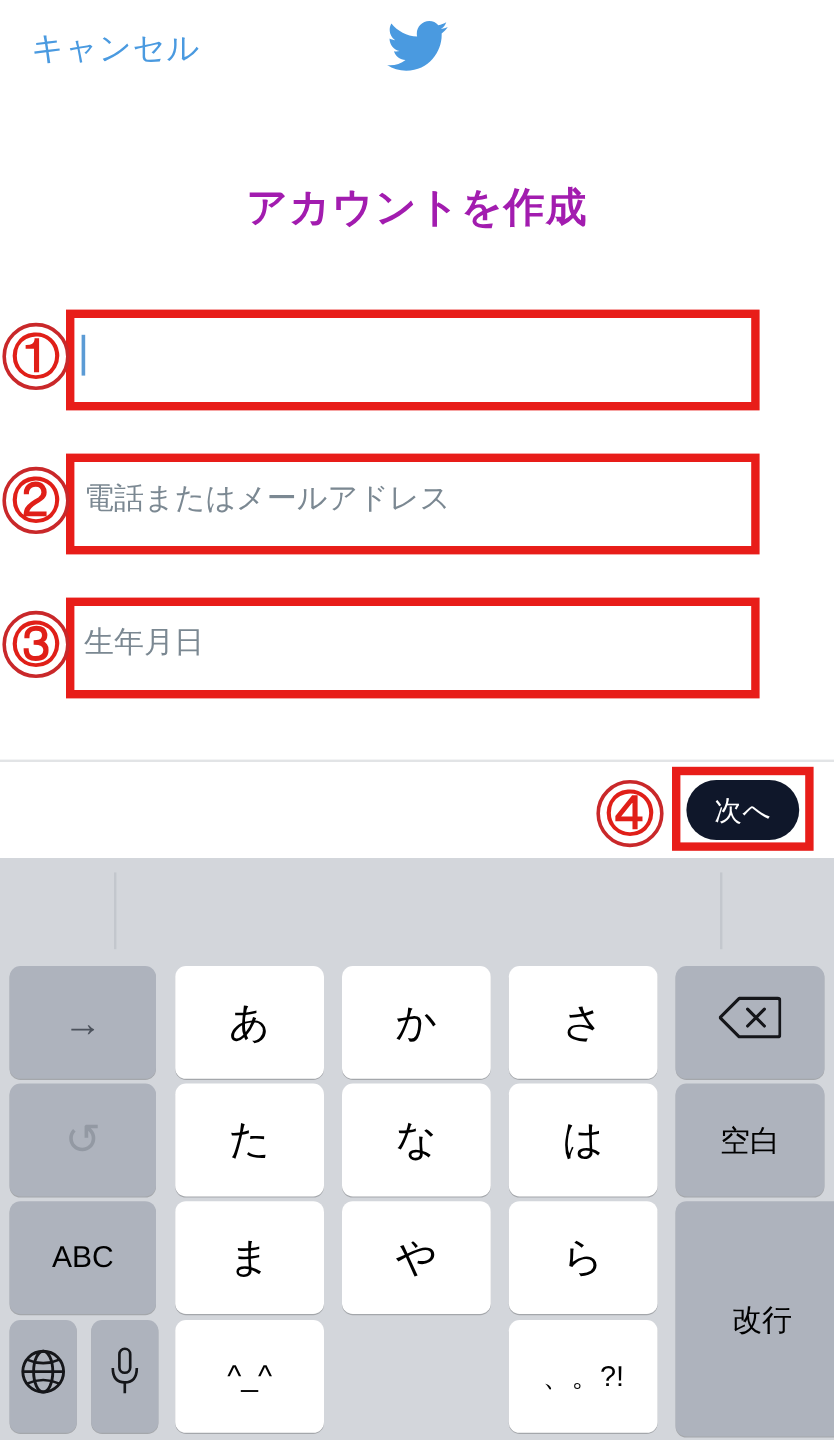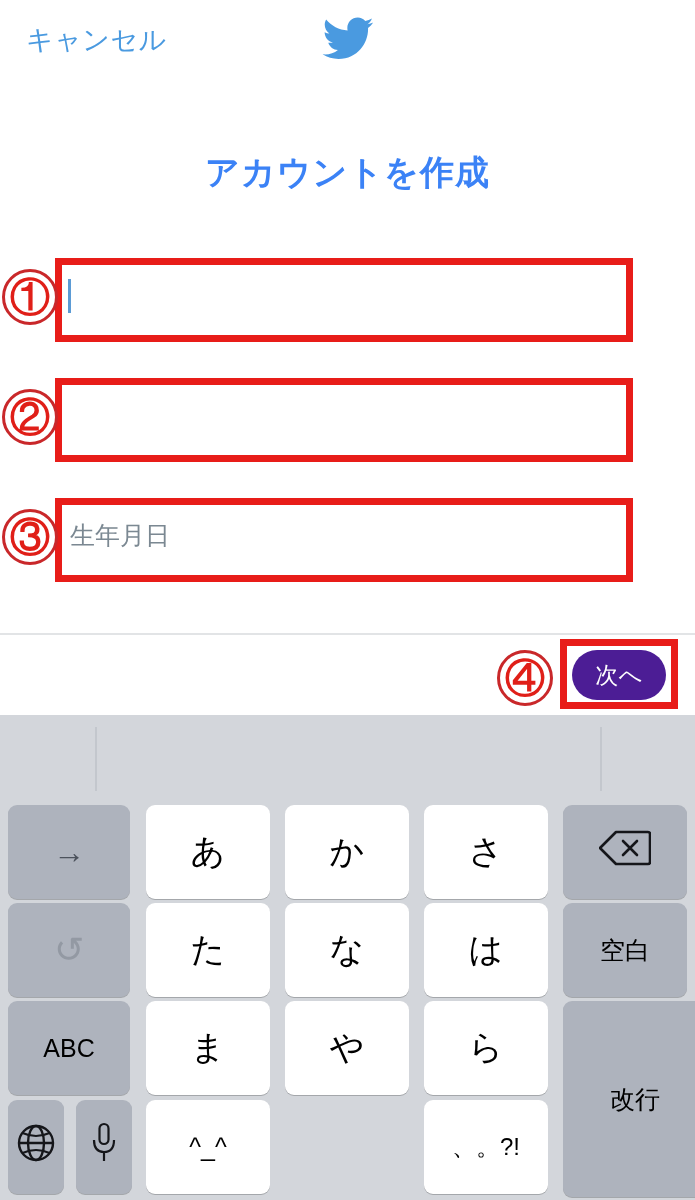--- a/index.html
+++ b/index.html
@@ -57,21 +57,21 @@
 
   
   .page-title {
     position: absolute;
     left: 0;
     top: 150px;
     width: 695px;
     text-align: center;
     font-size: 34px;
     font-weight: bold;
-    color: #3b82f6;
+    color: #a21caf;
     letter-spacing: 1px;
   }
 
   
   .form-area {
     position: absolute;
     left: 0;
     top: 255px;
     width: 695px;
   }
@@ -159,21 +159,21 @@
     height: 80px;
     background: #ffffff;
   }
   .next-btn {
     position: absolute;
     left: 572px;
     top: 650px;
     width: 94px;
     height: 50px;
     border-radius: 25px;
-    background: #4c1d95;
+    background: #0f172a;
     border: none;
     color: #ffffff;
     font-size: 23px;
     font-family: Liberation Mono, monospace;
     letter-spacing: 0.5px;
     cursor: default;
   }
 
   
   .keyboard {
@@ -251,20 +251,21 @@
   <div class="form-area">
 
     <div class="field-row">
       <div class="caret"></div>
       <div class="field-underline"></div>
       <div class="anno-rect" style="left:55px; top:3px; width:578px; height:84px;"></div>
       <div class="anno-circle" style="left:2px; top:14px;">①</div>
     </div>
 
     <div class="field-row">
+      <input class="field-input" type="text" readonly="" placeholder="電話またはメールアドレス" style="">
       <div class="field-underline"></div>
       <div class="anno-rect" style="left:55px; top:3px; width:578px; height:84px;"></div>
       <div class="anno-circle" style="left:2px; top:14px;">②</div>
     </div>
 
     <div class="field-row">
       <input class="field-input" type="text" readonly="" placeholder="生年月日" style="">
       <div class="field-underline"></div>
       <div class="anno-rect" style="left:55px; top:3px; width:578px; height:84px;"></div>
       <div class="anno-circle" style="left:2px; top:14px;">③</div>

